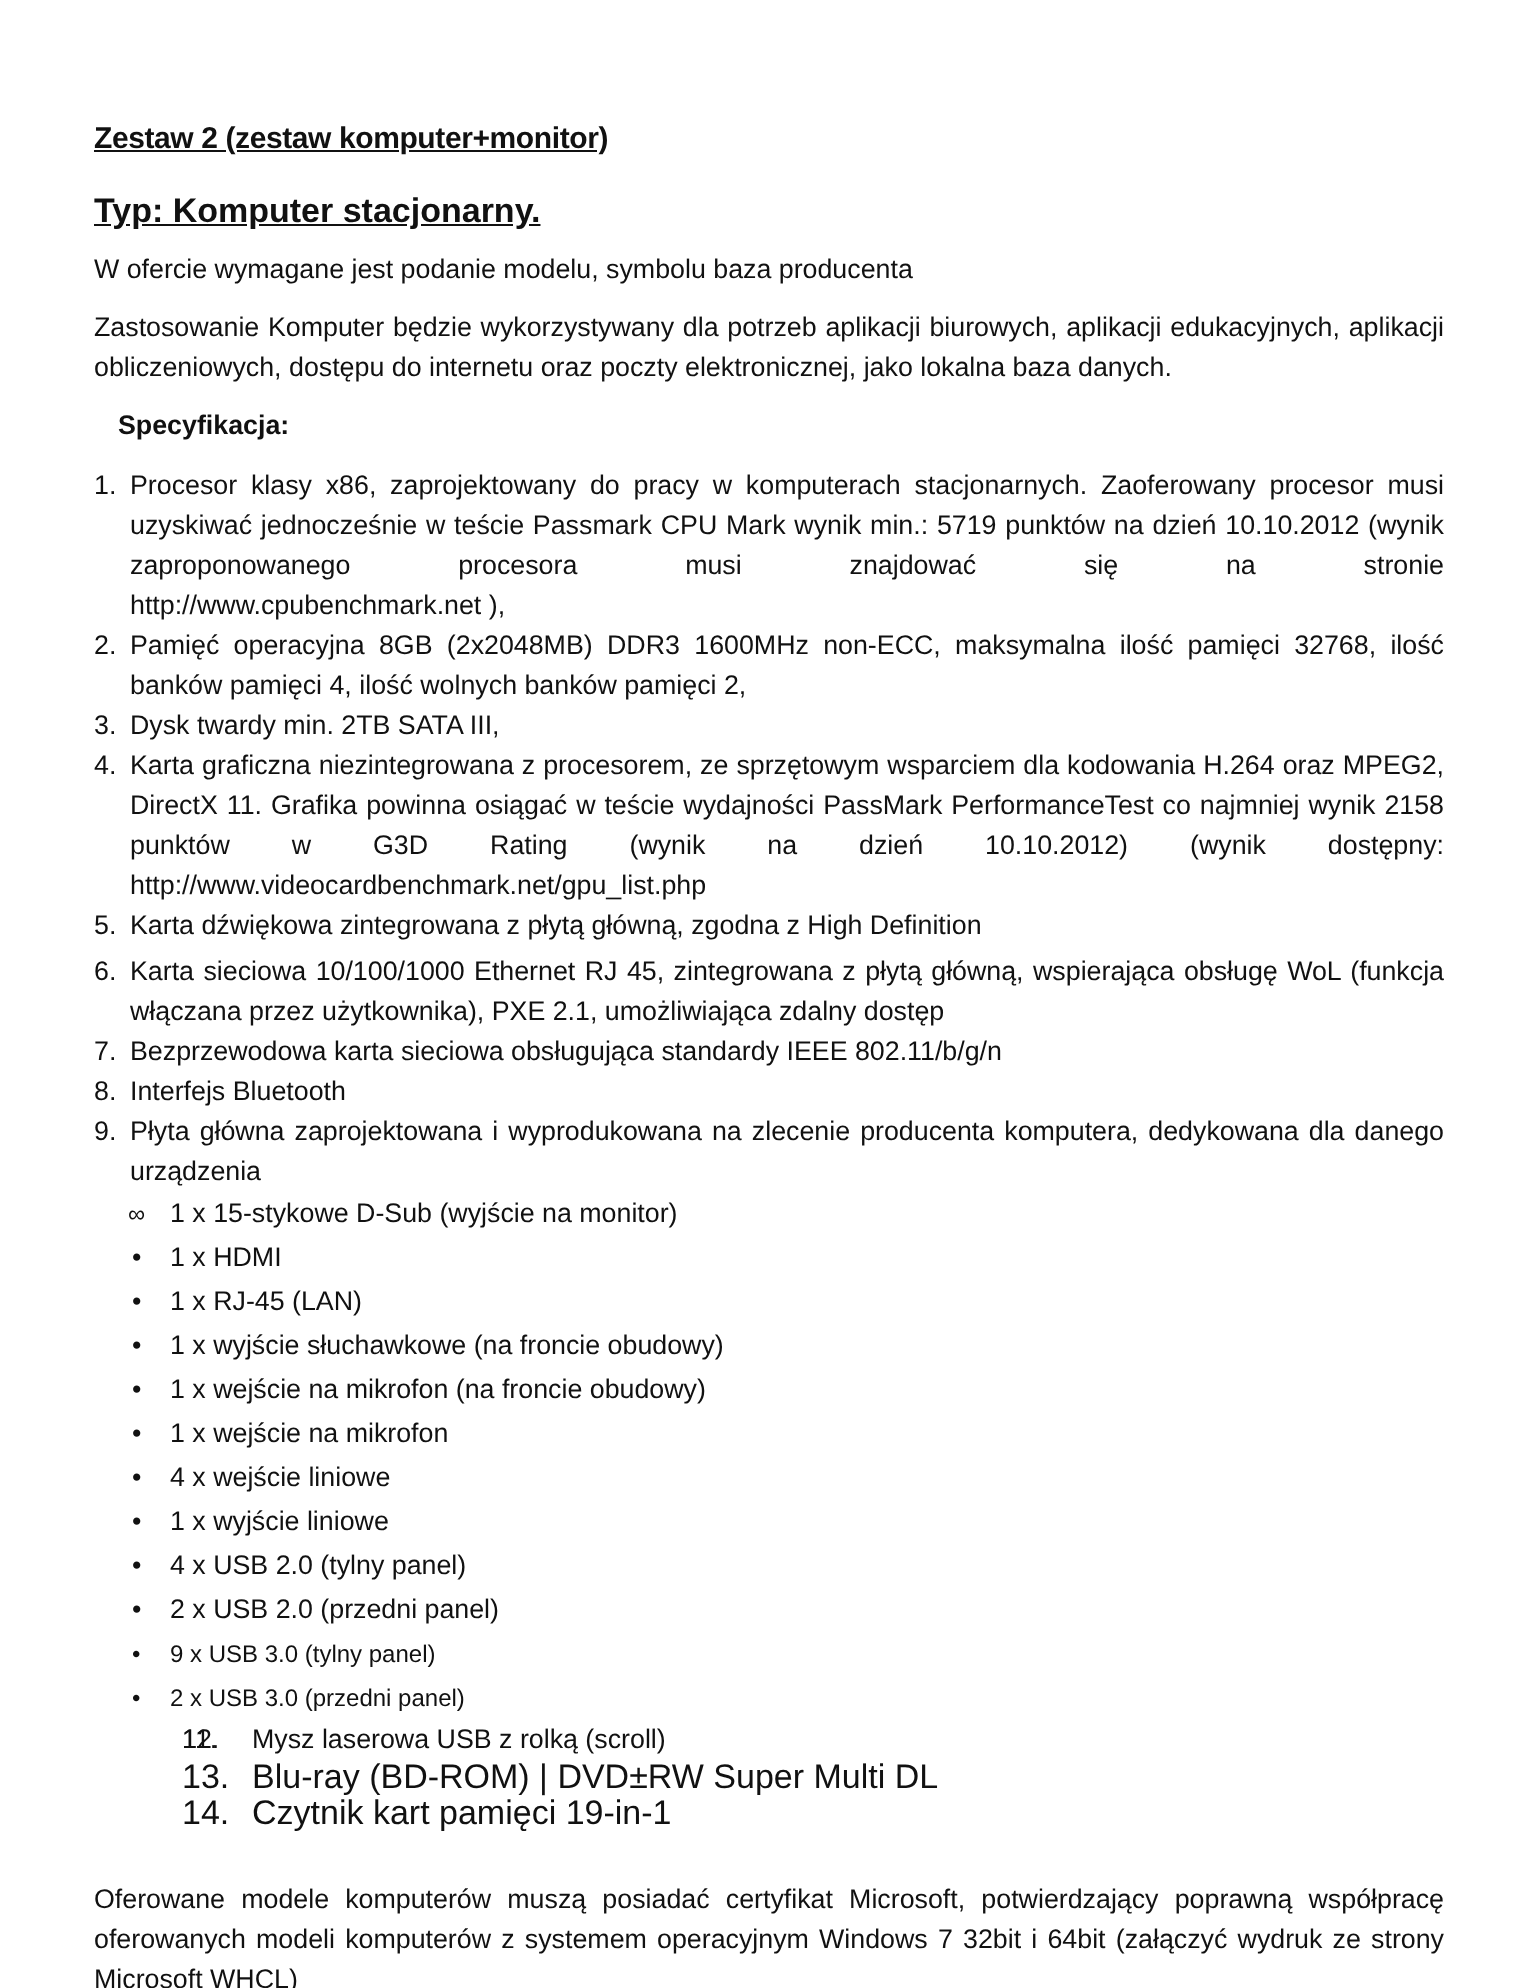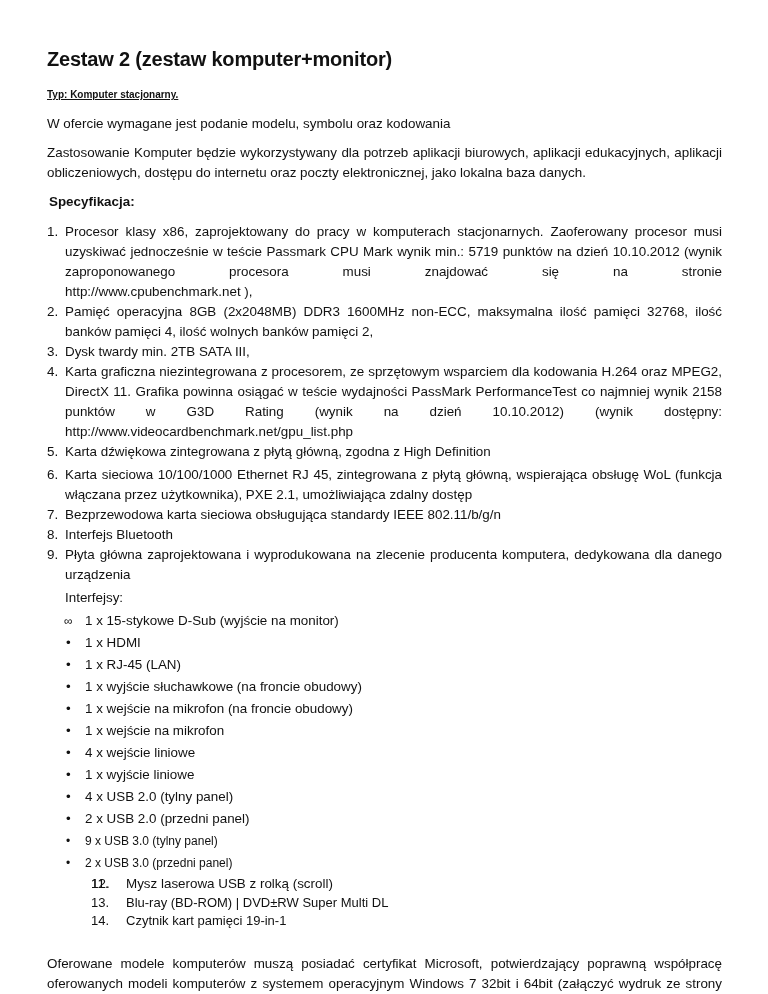--- a/index.html
+++ b/index.html
@@ -5,55 +5,55 @@
   html, body { margin: 0; padding: 0; background: #ffffff; }
   body {
     width: 768px; height: 994px; overflow: hidden;
     font-family: "Liberation Sans", sans-serif;
     color: #111;
     font-size: 13.4px;
     line-height: 20px;
   }
   .page { position: relative; padding: 46px 46px 0 47px; }
   .title {
-    font-size: 20px; font-weight: bold; 
-    margin: 1px 0 14px 0; line-height: 24px; letter-spacing: -0.2px;
+    font-size: 15px; font-weight: bold; text-decoration: underline;
+    margin: 12px 0 14px 0; line-height: 24px; letter-spacing: -0.2px;
   }
   .subtitle {
-    font-size: 10px; font-weight: bold; text-decoration: underline;
+    font-size: 17px; font-weight: bold; text-decoration: underline;
     margin: 0 0 9px 0;
   }
   .para { margin: 0 0 9px 0; text-align: justify; }
-  .spec-label { font-weight: bold; margin: 0 0 10px 2px; }
+  .spec-label { font-weight: bold; margin: 0 0 10px 12px; }
   .spec-list { margin: 0; padding: 0; list-style: none; }
   .spec-item { position: relative; padding-left: 18px; text-align: justify; margin: 0; }
   .spec-item .num { position: absolute; left: 0; top: 0; }
   .spec-item.two-digit { padding-left: 42px; }
   .gap3 { margin-bottom: 3px; }
   .sub-block { padding-left: 18px; }
   .sub-heading { margin: 3px 0 2px 0; }
   .iface-list { margin: 0; padding: 0; list-style: none; }
   .iface-item { position: relative; padding-left: 20px; line-height: 22px; }
   .iface-item .bullet { position: absolute; left: 1px; top: 0; }
   .iface-item.small { font-size: 12px; line-height: 22px; }
   .iface-item.first .bullet { font-size: 12px; left: -1px; }
   .list-b { margin: 0; padding: 0; list-style: none; }
   .list-b .spec-item { padding-left: 35px; margin-left: 44px; }
-  .list-b .spec-item.small { font-size: 13px; line-height: 18px; }
+  .list-b .spec-item.small { font-size: 17px; line-height: 18px; }
   .final { margin-top: 24px; text-align: justify; }
   .url { word-break: break-all; }
   .justify-last { text-align-last: justify; }
 </style>
 </head>
 <body>
 
 <div class="page">
   <div class="title">Zestaw 2 (zestaw komputer+monitor)</div>
   <div class="subtitle">Typ: Komputer stacjonarny.</div>
-  <p class="para">W ofercie wymagane jest podanie modelu, symbolu oraz kodowania</p>
+  <p class="para">W ofercie wymagane jest podanie modelu, symbolu baza producenta</p>
   <p class="para">Zastosowanie Komputer będzie wykorzystywany dla potrzeb aplikacji biurowych, aplikacji edukacyjnych, aplikacji obliczeniowych, dostępu do internetu oraz poczty elektronicznej, jako lokalna baza danych.</p>
   <div class="spec-label">Specyfikacja:</div>
 
   <ul class="spec-list">
     <li class="spec-item">
       <span class="num">1.</span>
       <span class="justify-last" style="display:block">Procesor klasy x86, zaprojektowany do pracy w komputerach stacjonarnych. Zaoferowany procesor musi uzyskiwać jednocześnie w teście Passmark CPU Mark wynik min.: 5719 punktów na dzień 10.10.2012 (wynik zaproponowanego procesora musi znajdować się na stronie</span>
       <span class="url" style="display:block">http://www.cpubenchmark.net ),</span>
     </li>
     <li class="spec-item">
@@ -85,21 +85,20 @@
       <span class="num">8.</span>
       <span>Interfejs Bluetooth</span>
     </li>
     <li class="spec-item">
       <span class="num">9.</span>
       <span>Płyta główna zaprojektowana i wyprodukowana na zlecenie producenta komputera, dedykowana dla danego urządzenia</span>
     </li>
   </ul>
 
   <div class="sub-block">
-    <div class="sub-heading">Interfejsy:</div>
     <ul class="iface-list">
       <li class="iface-item first"><span class="bullet">∞</span><span>1 x 15-stykowe D-Sub (wyjście na monitor)</span></li>
       <li class="iface-item"><span class="bullet">•</span><span>1 x HDMI</span></li>
       <li class="iface-item"><span class="bullet">•</span><span>1 x RJ-45 (LAN)</span></li>
       <li class="iface-item"><span class="bullet">•</span><span>1 x wyjście słuchawkowe (na froncie obudowy)</span></li>
       <li class="iface-item"><span class="bullet">•</span><span>1 x wejście na mikrofon (na froncie obudowy)</span></li>
       <li class="iface-item"><span class="bullet">•</span><span>1 x wejście na mikrofon</span></li>
       <li class="iface-item"><span class="bullet">•</span><span>4 x wejście liniowe</span></li>
       <li class="iface-item"><span class="bullet">•</span><span>1 x wyjście liniowe</span></li>
       <li class="iface-item"><span class="bullet">•</span><span>4 x USB 2.0 (tylny panel)</span></li>

